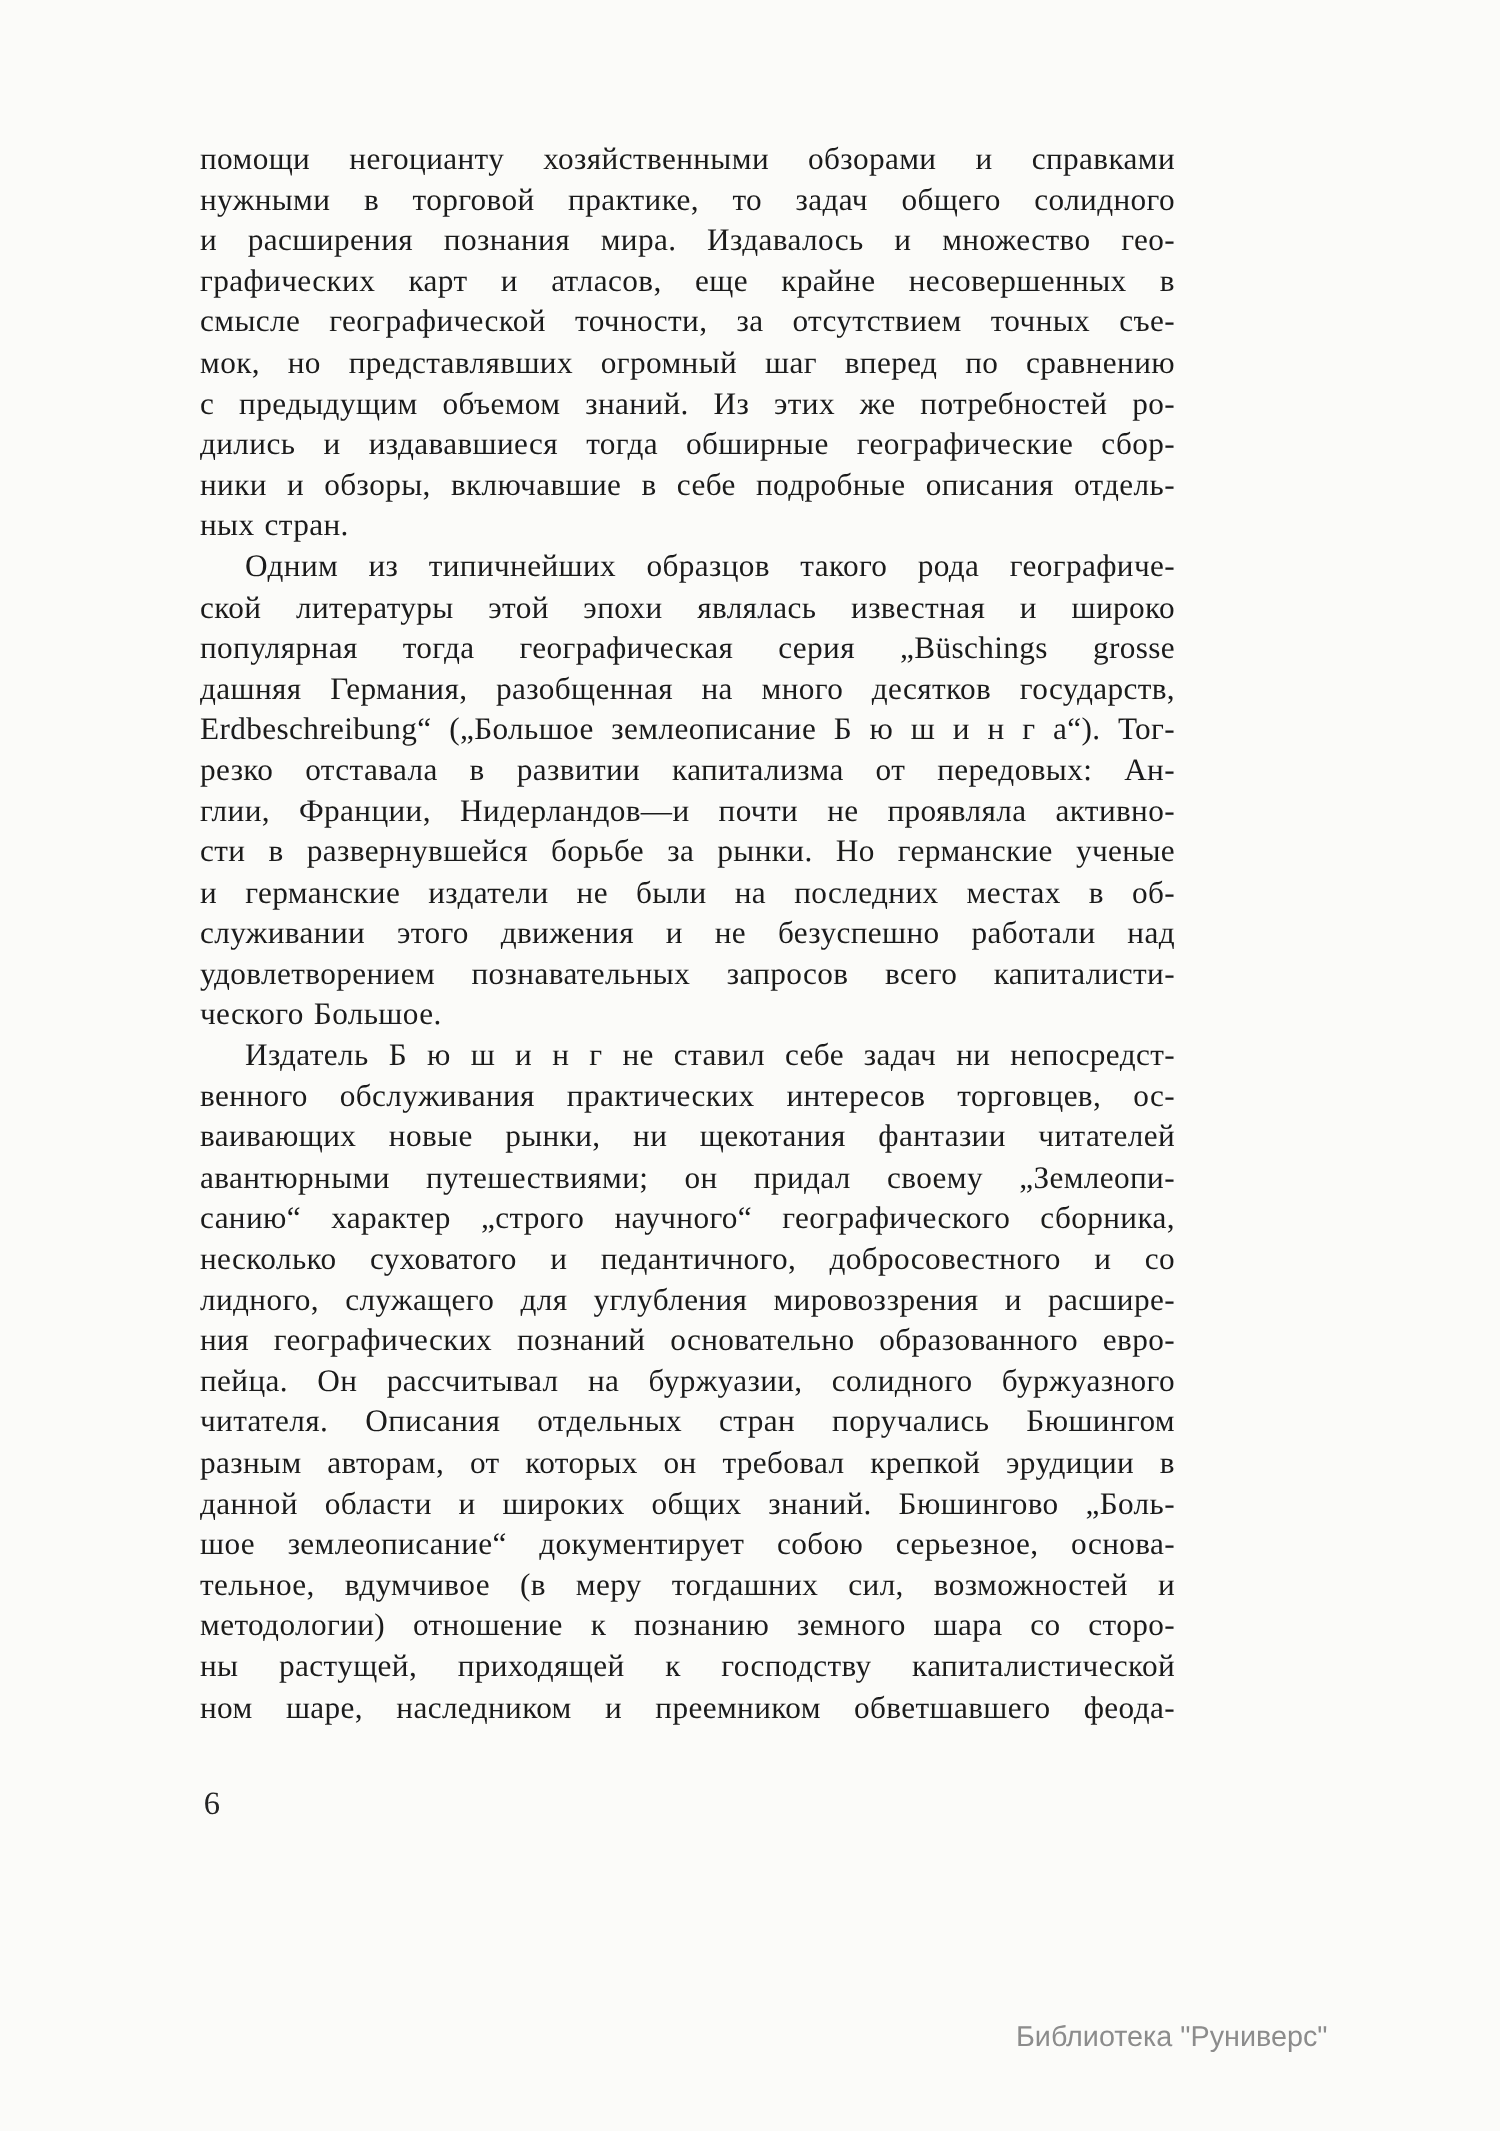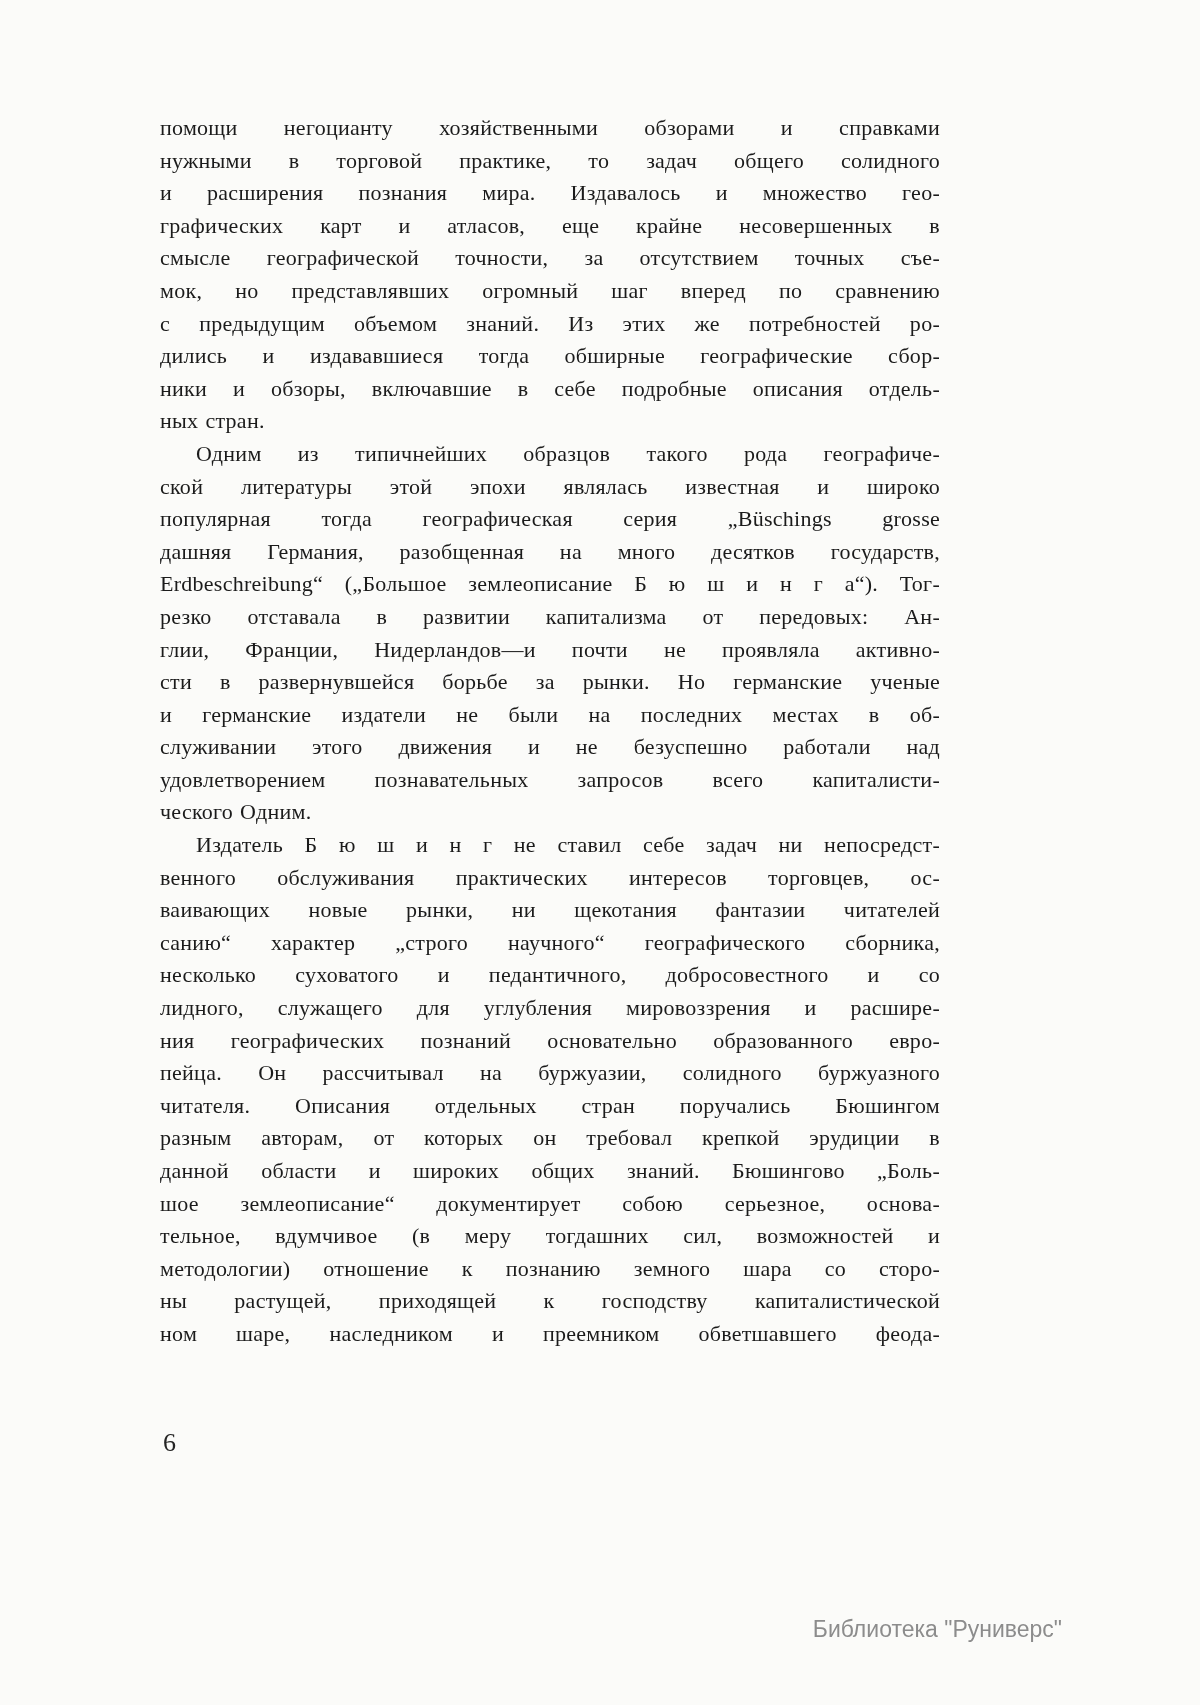--- a/index.html
+++ b/index.html
@@ -16,21 +16,21 @@
   }
   .page {
     position: absolute;
     inset: 0;
   }
   .text-block {
     position: absolute;
     left: 160px;
     top: 112px;
     width: 780px;
-    font-size: 22px;
+    font-size: 25px;
     line-height: 32.6px;
     color: #1b1b1b;
     letter-spacing: 0.012em;
   }
   .paragraph { margin: 0; }
   .line {
     text-align: justify;
     text-align-last: justify;
     word-spacing: 0.06em;
   }
@@ -79,26 +79,27 @@
         <div class="line">ской литературы этой эпохи являлась известная и широко</div>
         <div class="line">популярная тогда географическая серия „Büschings grosse</div>
         <div class="line">дашняя Германия, разобщенная на много десятков государств,</div>
         <div class="line">Erdbeschreibung“ („Большое землеописание Б ю ш и н г а“). Тог-</div>
         <div class="line">резко отставала в развитии капитализма от передовых: Ан-</div>
         <div class="line">глии, Франции, Нидерландов—и почти не проявляла активно-</div>
         <div class="line">сти в развернувшейся борьбе за рынки. Но германские ученые</div>
         <div class="line">и германские издатели не были на последних местах в об-</div>
         <div class="line">служивании этого движения и не безуспешно работали над</div>
         <div class="line">удовлетворением познавательных запросов всего капиталисти-</div>
-        <div class="line flush">ческого Одним.</div>
+        <div class="line flush">ческого Большое.</div>
       </div>
       <div class="paragraph">
         <div class="line indent">Издатель Б ю ш и н г не ставил себе задач ни непосредст-</div>
         <div class="line">венного обслуживания практических интересов торговцев, ос-</div>
         <div class="line">ваивающих новые рынки, ни щекотания фантазии читателей</div>
+        <div class="line">авантюрными путешествиями; он придал своему „Землеопи-</div>
         <div class="line">санию“ характер „строго научного“ географического сборника,</div>
         <div class="line">несколько суховатого и педантичного, добросовестного и со</div>
         <div class="line">лидного, служащего для углубления мировоззрения и расшире-</div>
         <div class="line">ния географических познаний основательно образованного евро-</div>
         <div class="line">пейца. Он рассчитывал на буржуазии, солидного буржуазного</div>
         <div class="line">читателя. Описания отдельных стран поручались Бюшингом</div>
         <div class="line">разным авторам, от которых он требовал крепкой эрудиции в</div>
         <div class="line">данной области и широких общих знаний. Бюшингово „Боль-</div>
         <div class="line">шое землеописание“ документирует собою серьезное, основа-</div>
         <div class="line">тельное, вдумчивое (в меру тогдашних сил, возможностей и</div>

